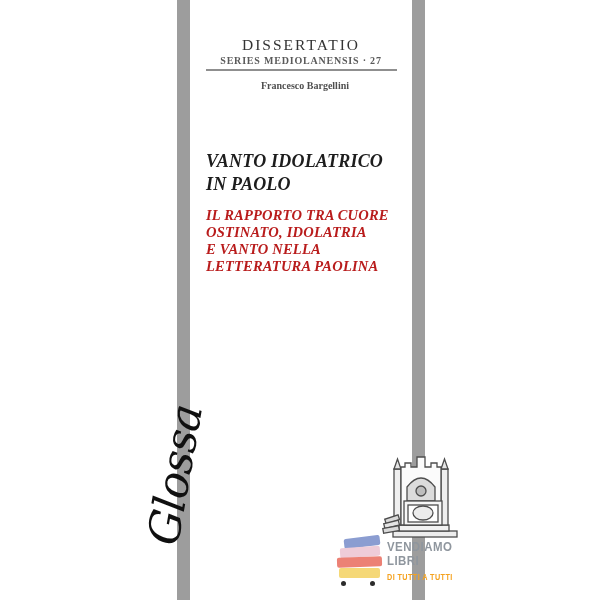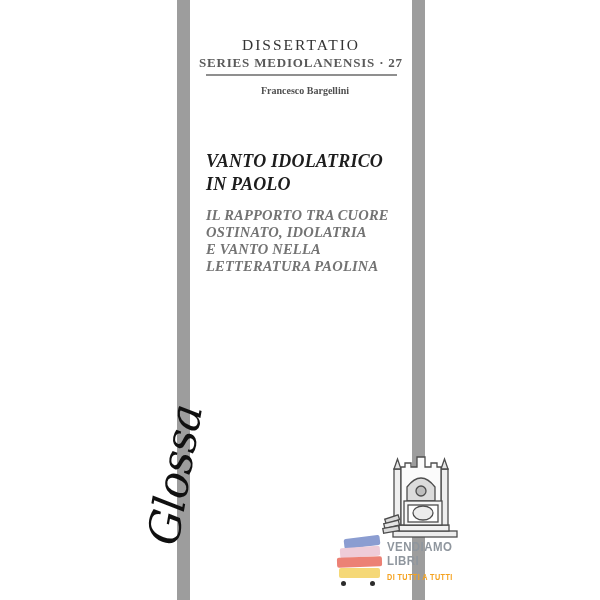--- a/index.html
+++ b/index.html
@@ -8,33 +8,33 @@
     font-family:"Liberation Serif", serif;
   }
   
   .bar{position:absolute;top:0;width:13px;height:600px;background:#9d9d9d;z-index:1;}
   .bar-left{left:177px;}
   .bar-right{left:412px;}
 
   
   .header{position:absolute;left:190px;top:36px;width:222px;text-align:center;z-index:2;color:#3b3b3b;}
   .series-name{font-size:15.5px;letter-spacing:2px;color:#333;}
-  .series-sub{font-size:13px;font-weight:bold;letter-spacing:0.8px;color:#5a5a5a;margin-top:1px;}
+  .series-sub{font-size:10px;font-weight:bold;letter-spacing:0.8px;color:#5a5a5a;margin-top:1px;}
   .rule{height:2px;background:#8f8f8f;margin:3px 15px 0 16px;}
   .author{font-size:10px;font-weight:bold;color:#4f4f4f;margin-top:9px;margin-left:8px;}
 
   
   .titleblock{position:absolute;left:206px;top:150px;width:206px;z-index:2;}
   .title{
     margin:0;font-size:18px;line-height:23px;font-weight:bold;font-style:italic;
     color:#1d1d1d;white-space:pre-line;letter-spacing:0.2px;
   }
   .subtitle{
     margin:11px 0 0 0;font-size:14.5px;line-height:17px;font-weight:bold;font-style:italic;
-    color:#737373;white-space:pre-line;letter-spacing:0.2px;
+    color:#b91c1c;white-space:pre-line;letter-spacing:0.2px;
   }
 
   
   .glossa{
     position:absolute;left:75px;top:450px;width:200px;height:50px;z-index:3;
     text-align:center;line-height:50px;
     font-family:"DejaVu Serif", serif;font-style:italic;font-size:44px;color:#101010;
     transform:rotate(-80deg);letter-spacing:-1px;
   }
 

